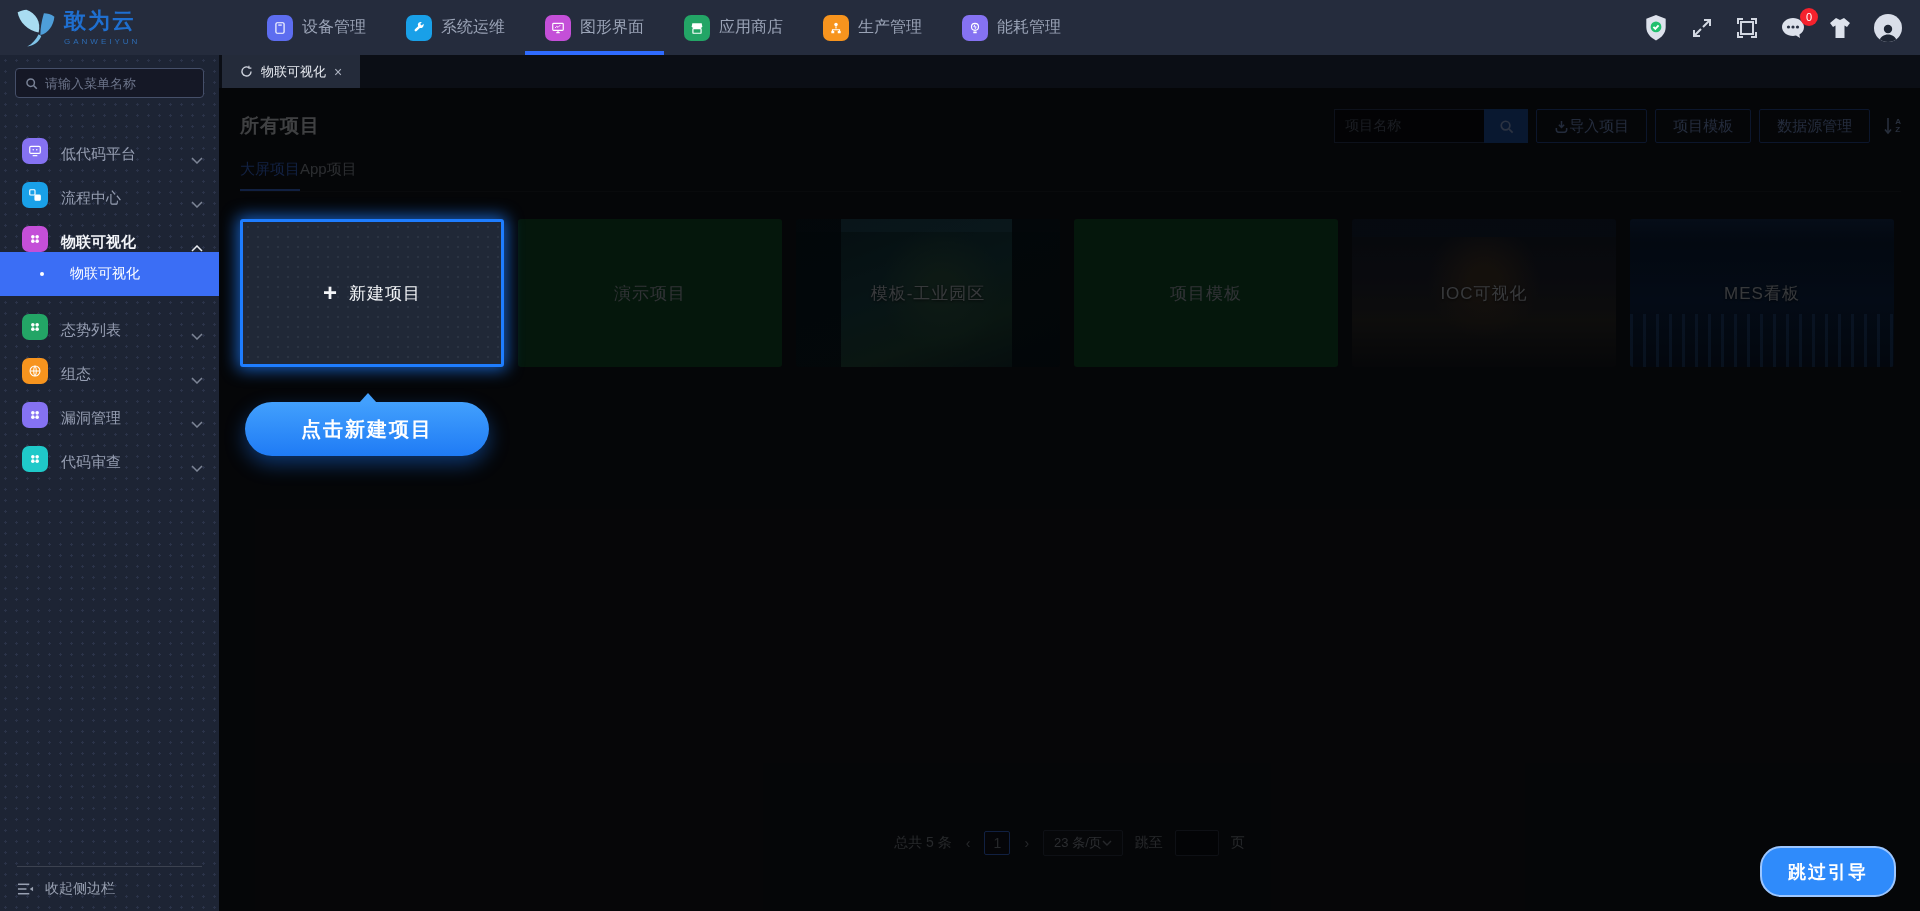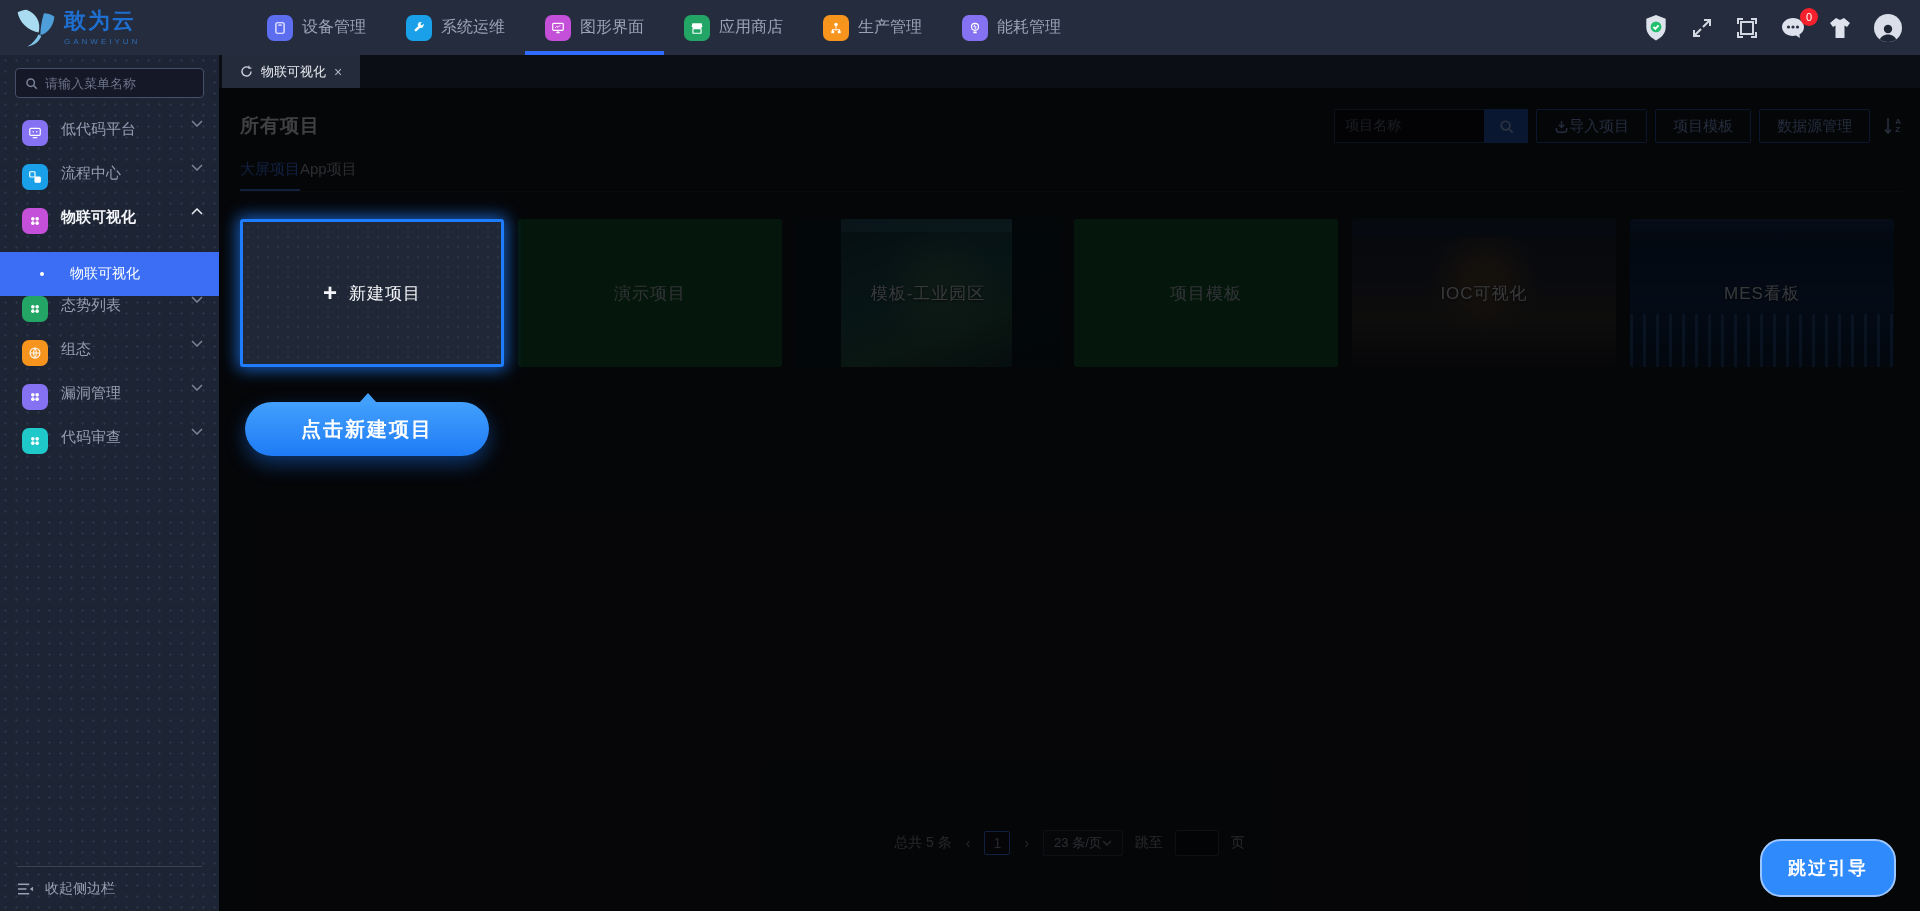--- a/index.html
+++ b/index.html
@@ -31,21 +31,21 @@
 
   
   .sidebar { width:219px; flex:0 0 219px; background:#1d2434; position:relative;
     background-image:radial-gradient(circle,#2b3349 1px,transparent 1.2px); background-size:11px 11px; }
   .side-search { margin:13px 15px 0 15px; height:30px; background:#151826; border:1px solid #454f69; border-radius:4px;
     display:flex; align-items:center; gap:7px; padding:0 9px; }
   .side-search input { flex:1; background:transparent; border:none; outline:none; color:#15803d; font-size:13px;
     font-family:inherit; }
   .side-search input::placeholder { color:#6b7389; }
   .menu { margin-top:22px; }
-  .menu-item { height:44px; display:flex; align-items:flex-start; padding:0 16px 0 22px; cursor:pointer; }
+  .menu-item { height:44px; display:flex; align-items:flex-end; padding:0 16px 0 22px; cursor:pointer; }
   .menu-item .m-ico { width:26px; height:26px; border-radius:7px; display:flex; align-items:center; justify-content:center; flex:0 0 26px; }
   .menu-item .m-lbl { font-size:15px; color:#969eb2; margin-left:13px; flex:1; }
   .menu-item.open .m-lbl { color:#f2f4f8; font-weight:bold; }
   .menu-sub { height:44px; background:#3b6ef5; display:flex; align-items:center; cursor:pointer; }
   .menu-sub .dot { width:4px; height:4px; border-radius:50%; background:#fff; margin-left:40px; }
   .menu-sub .s-lbl { color:#fff; font-size:14px; margin-left:26px; }
   .side-bottom { position:absolute; left:0; right:0; bottom:0; }
   .side-divider { height:1px; background:rgba(255,255,255,.14); margin:0 17px; }
   .collapse-row { height:44px; display:flex; align-items:center; gap:11px; padding-left:17px; cursor:pointer; }
   .collapse-row span { color:#99a1b2; font-size:14px; }
@@ -115,21 +115,21 @@
   .pg-jump { width:44px; height:26px; background:#0e1118; border:1px solid #343c4e; border-radius:2px; outline:none;
     color:#cfd3da; padding:0 6px; font-family:inherit; }
 
   .guide-overlay { position:absolute; inset:0; background:rgba(0,0,0,.72); z-index:5; }
   .guide-tooltip { position:absolute; left:26px; top:314px; width:244px; height:54px; z-index:7;
     background:linear-gradient(180deg,#42a0fd,#1f7bf5); border-radius:27px; display:flex; align-items:center;
     justify-content:center; box-shadow:0 8px 20px rgba(25,110,230,.45); }
   .guide-tooltip::before { content:""; position:absolute; top:-9px; left:114px; border-left:9px solid transparent;
     border-right:9px solid transparent; border-bottom:10px solid #42a0fd; }
   .guide-tooltip span { color:#fff; font-size:20px; font-weight:bold; letter-spacing:2px; }
-  .skip-btn { position:absolute; right:24px; bottom:14px; z-index:7; height:58px; padding:8px 26px; border-radius:21px;
+  .skip-btn { position:absolute; right:24px; bottom:14px; z-index:7; height:51px; padding:8px 26px; border-radius:21px;
     background:#2f8bfb; border:2px solid #9cc6ff; color:#fff; font-size:18px; font-weight:bold; letter-spacing:2px;
     cursor:pointer; font-family:inherit; }
 
   svg { display:block; }
 </style>
 </head>
 <body>
 
 <div class="screen">
 

